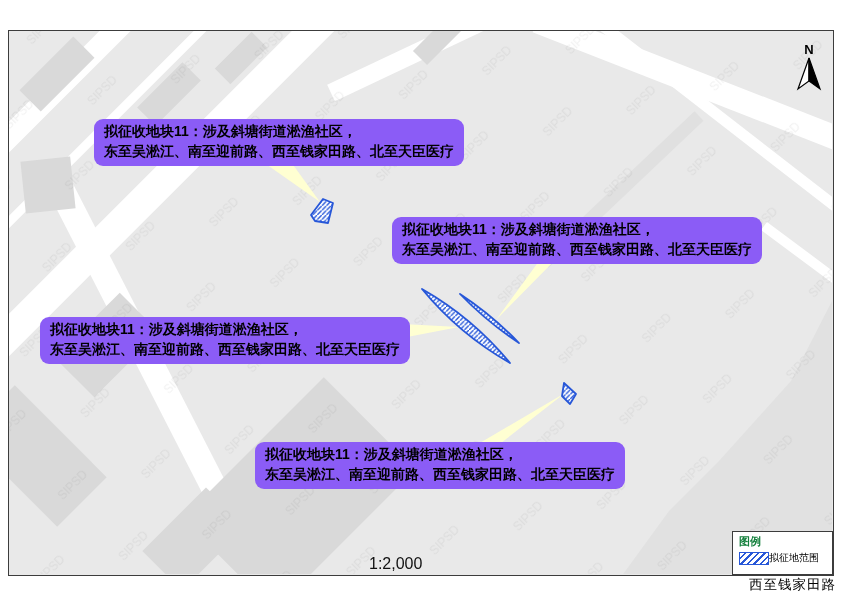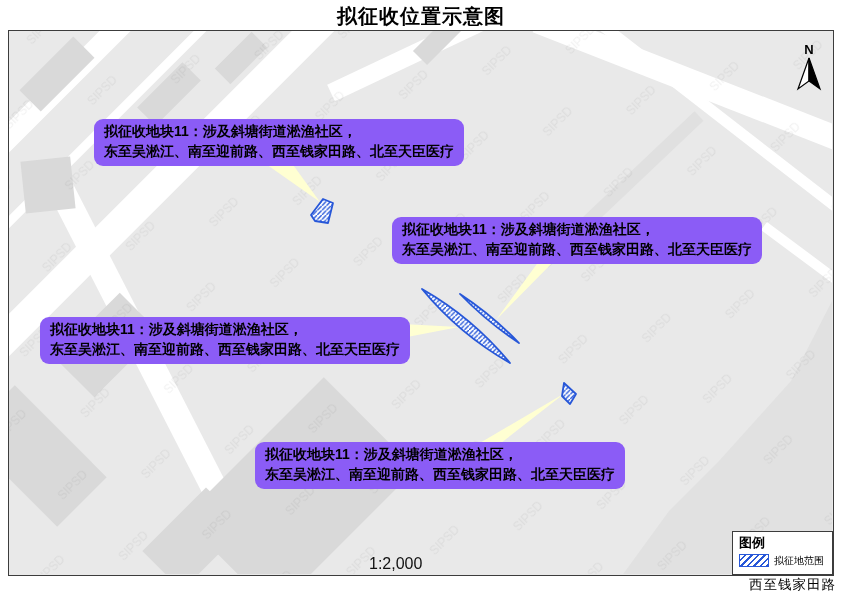--- a/index.html
+++ b/index.html
@@ -17,36 +17,35 @@
   #callout-1{left:85px;top:88px;}
   #callout-2{left:383px;top:186px;}
   #callout-3{left:31px;top:286px;}
   #callout-4{left:246px;top:411px;}
   
   #scale-label{position:absolute;left:360px;top:524px;width:100px;
                font-size:16px;color:#111;z-index:4;}
   
   #legend{position:absolute;right:0;bottom:0;width:101px;height:44px;box-sizing:border-box;
           background:#fff;border:1.5px solid #3c3c3c;z-index:6;padding:3px 6px;}
-  #legend-title{font-size:13px;font-weight:bold;color:#000000;line-height:1.2;}
+  #legend-title{font-size:11px;font-weight:bold;color:#15803d;line-height:1.2;}
   .legend-row{display:flex;align-items:center;margin-top:3px;}
   .legend-swatch{width:30px;height:13px;box-sizing:border-box;border:1.5px solid #2757D8;
                  background-color:#fff;
                  background-image:repeating-linear-gradient(135deg,transparent 0 3px,#2757D8 3px 4.6px);}
-  .legend-label{font-size:10px;color:#000;margin-left:5px;font-family:"Liberation Serif","DejaVu Serif",serif;}
+  .legend-label{font-size:10px;color:#000;font-family:"Liberation Serif","DejaVu Serif",serif;}
   
   #date-label{position:absolute;right:6px;top:576px;font-size:13.5px;color:#000;
               font-family:"Liberation Serif","DejaVu Serif",serif;letter-spacing:1px;}
 </style>
 </head>
 <body>
 
 <div id="page">
 
-  <div id="title">拟征收位置示意图</div>
 
   <div id="map-frame">
 
     <svg id="map-svg" viewBox="0 0 823 543">
       <defs>
         <pattern id="hatch" width="4.6" height="4.6" patternUnits="userSpaceOnUse">
           <rect width="4.6" height="4.6" fill="#ffffff"></rect>
           <path d="M0,4.6 L4.6,0" stroke="#2757D8" stroke-width="1.4"></path>
         </pattern>
         <pattern id="wm" width="150" height="86" patternUnits="userSpaceOnUse" patternTransform="rotate(-45)">

